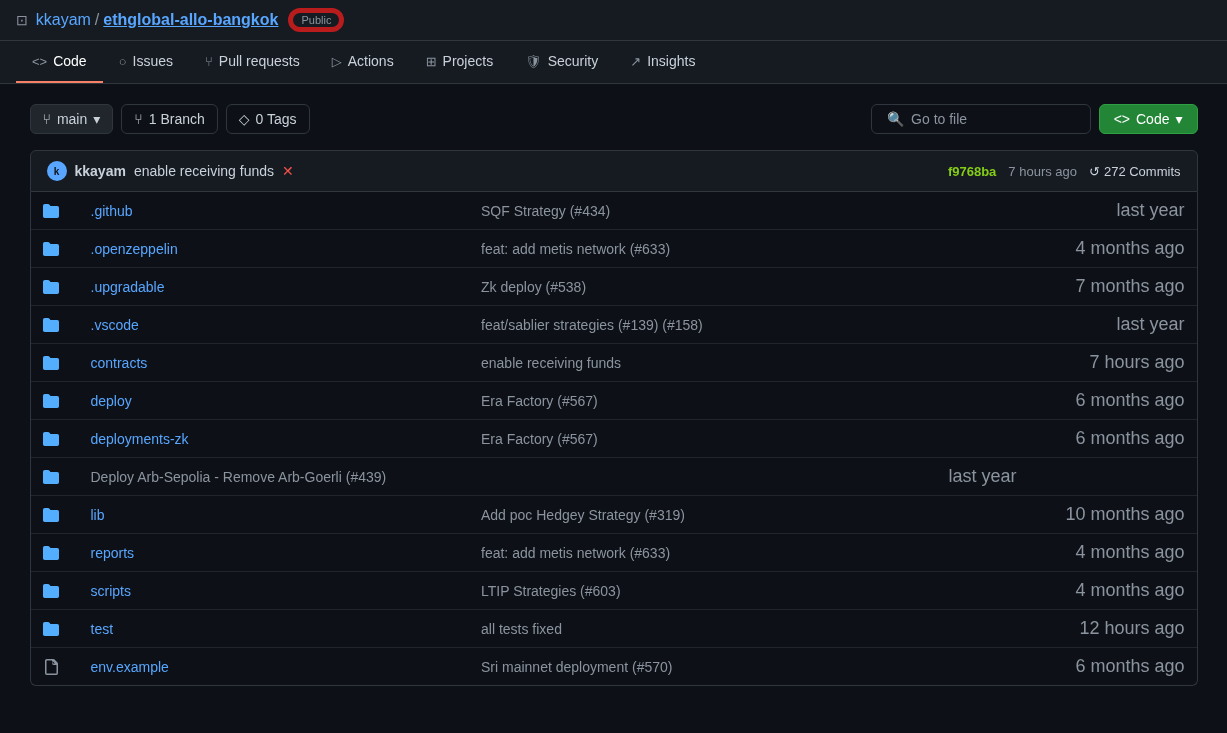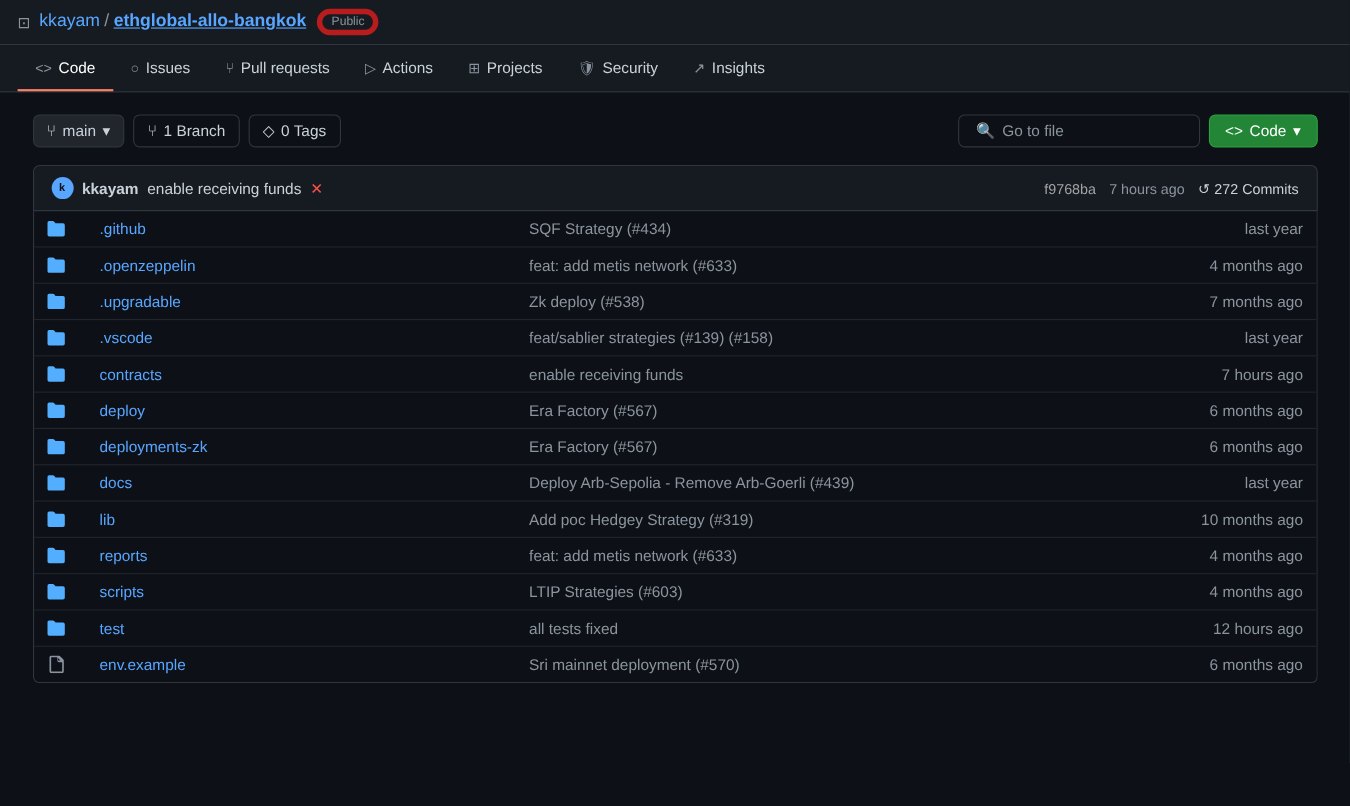--- a/index.html
+++ b/index.html
@@ -162,21 +162,21 @@
     .commit-author { color: #c9d1d9; font-weight: 600; }
     .commit-message { color: #c9d1d9; }
     .commit-close { color: #f85149; cursor: pointer; }
     .commit-bar-right {
       display: flex;
       align-items: center;
       gap: 12px;
       color: #8b949e;
       font-size: 13px;
     }
-    .commit-hash { color: #a3a3a3; }
+    .commit-hash { color: #84cc16; font-weight: bold; }
     .commits-link {
       display: flex;
       align-items: center;
       gap: 4px;
       color: #c9d1d9;
       cursor: pointer;
       font-size: 13px;
     }
 
     
@@ -190,21 +190,21 @@
       display: grid;
       grid-template-columns: 40px 1fr 1.4fr 160px;
       align-items: center;
       padding: 8px 12px;
       border-bottom: 1px solid #21262d;
       gap: 8px;
     }
     .file-row:last-child { border-bottom: none; }
     .file-name { color: #58a6ff; cursor: pointer; }
     .commit-msg { color: #8b949e; }
-    .commit-time { color: #8b949e; text-align: right; font-size: 14px; }
+    .commit-time { color: #8b949e; text-align: right; font-size: 18px; }
     .file-row-icon { display: flex; align-items: center; }
   </style>
 </head>
 <body>
 
 <div class="top-bar">
   <span style="color:#8b949e;">⊡</span>
   <span class="repo-path">
     <a>kkayam</a>
     <span style="color:#8b949e;"> / </span>
@@ -364,21 +364,20 @@
           <div><a class="file-name" href="#">deployments-zk</a></div>
           <div class="commit-msg">Era Factory (#567)</div>
           <div class="commit-time">6 months ago</div>
         </div>
         <div class="file-row">
           <div class="file-row-icon">
             <svg width="16" height="16" viewBox="0 0 16 16" fill="#54aeff">
               <path d="M1.75 1A1.75 1.75 0 000 2.75v10.5C0 14.216.784 15 1.75 15h12.5A1.75 1.75 0 0016 13.25v-8.5A1.75 1.75 0 0014.25 3H7.5L6.25 1.5A1.75 1.75 0 005 1H1.75z"></path>
             </svg>
           </div>
-          <div><a class="file-name" href="#">docs</a></div>
           <div class="commit-msg">Deploy Arb-Sepolia - Remove Arb-Goerli (#439)</div>
           <div class="commit-time">last year</div>
         </div>
         <div class="file-row">
           <div class="file-row-icon">
             <svg width="16" height="16" viewBox="0 0 16 16" fill="#54aeff">
               <path d="M1.75 1A1.75 1.75 0 000 2.75v10.5C0 14.216.784 15 1.75 15h12.5A1.75 1.75 0 0016 13.25v-8.5A1.75 1.75 0 0014.25 3H7.5L6.25 1.5A1.75 1.75 0 005 1H1.75z"></path>
             </svg>
           </div>
           <div><a class="file-name" href="#">lib</a></div>

